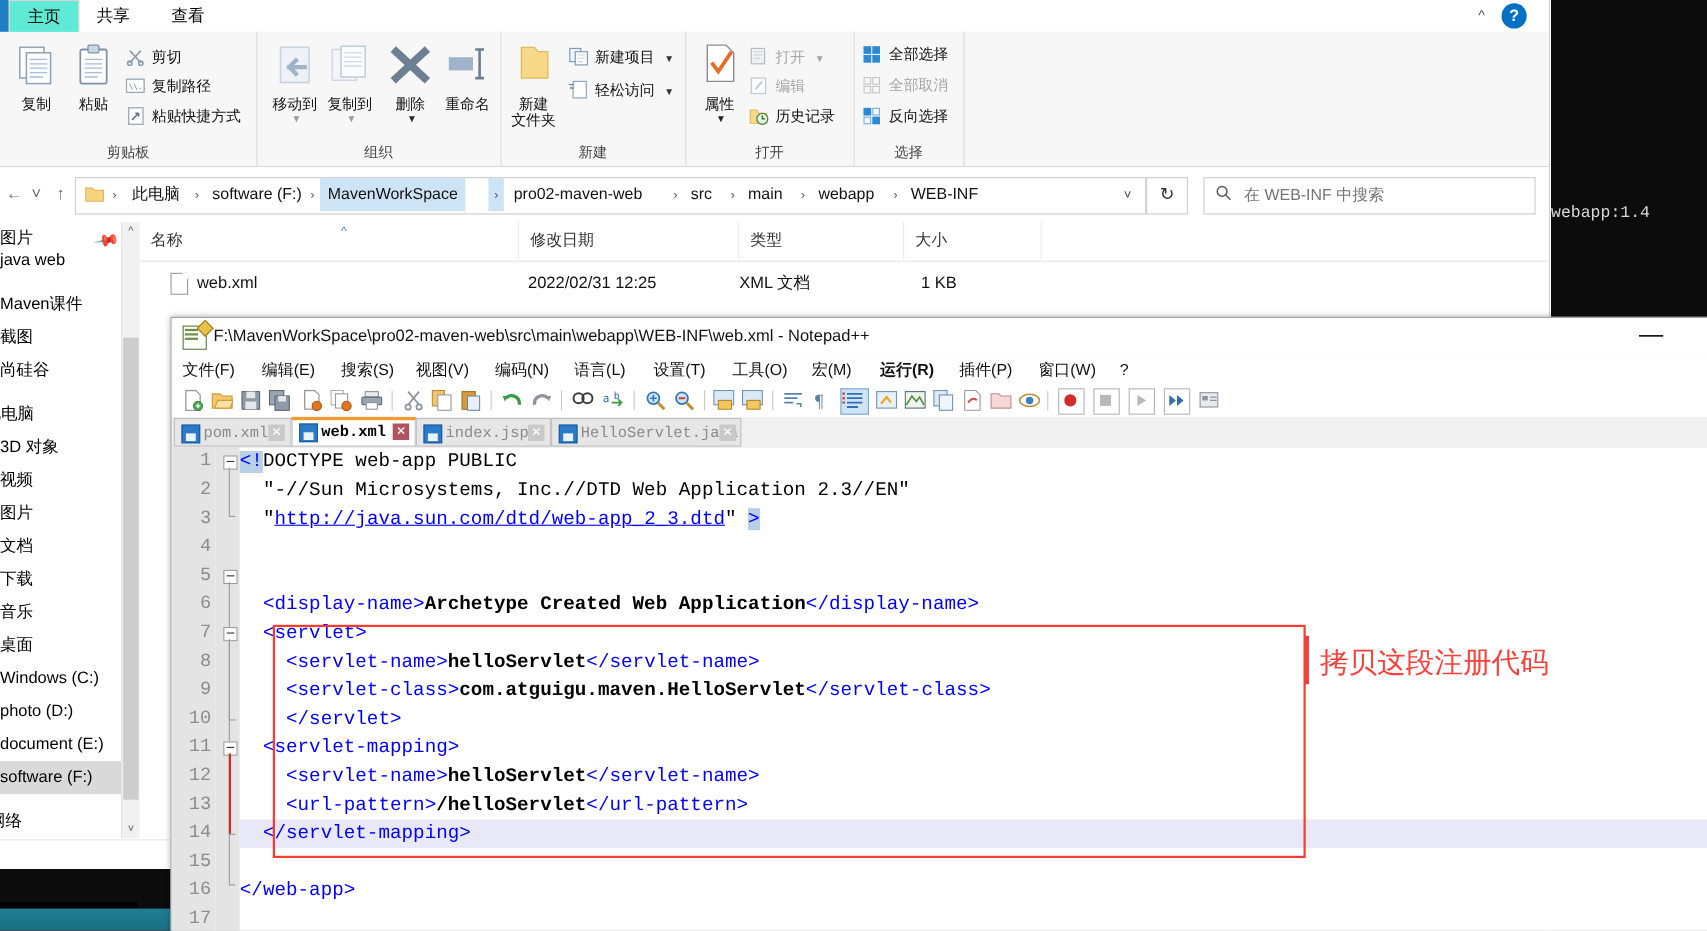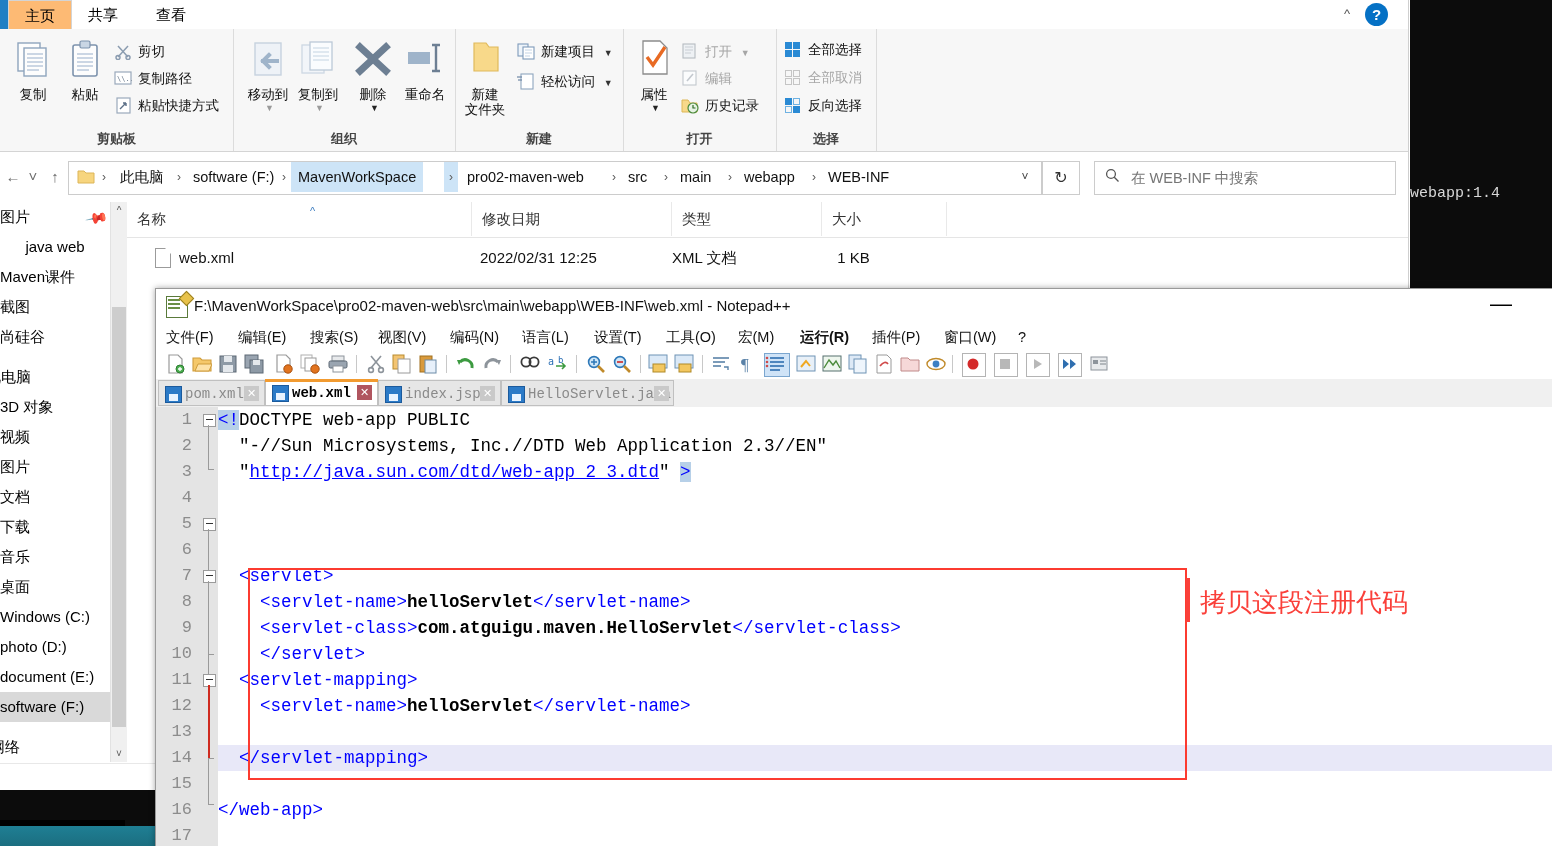--- a/index.html
+++ b/index.html
@@ -35,38 +35,38 @@
   
   #ribbon-tabs{
     position:absolute;left:0;top:0;width:1408px;height:29px;background:#ffffff;
     border-bottom:1px solid #d4d4d4;
   }
   .rtab{
     position:absolute;top:0;height:29px;line-height:29px;
     font-size:15px;color:#000;text-align:center;cursor:default;
   }
   #rtab0{left:0;width:8px;background:#1f7fc4;height:29px;}
-  #rtab-home{left:8px;width:62px;background:#fdba74;border-left:1px solid #d4d4d4;
+  #rtab-home{left:8px;width:62px;background:#5eead4;border-left:1px solid #d4d4d4;
     border-right:1px solid #d4d4d4;border-top:1px solid #d4d4d4;}
   #rtab-share{left:72px;width:62px;}
   #rtab-view{left:140px;width:62px;}
   #ribbon-collapse{position:absolute;right:50px;top:3px;width:22px;height:22px;
     font-size:13px;color:#555;text-align:center;line-height:22px;}
   #ribbon-help{position:absolute;right:20px;top:3px;width:23px;height:23px;border-radius:50%;
     background:#0571c5;color:#fff;font-size:15px;font-weight:bold;text-align:center;line-height:23px;}
 
   
   #ribbon{
     position:absolute;left:0;top:29px;width:1408px;height:122px;
     background:#f7f7f7;border-bottom:1px solid #d4d4d4;
   }
   .rgroup{position:absolute;top:0;height:122px;border-right:1px solid #dcdcdc;}
   .rgroup-label{
     position:absolute;bottom:3px;left:0;width:100%;text-align:center;
-    font-size:13px;color:#444;font-weight:bold;
+    font-size:13px;color:#444;
   }
   .bigbtn{
     position:absolute;top:8px;width:54px;text-align:center;cursor:default;
   }
   .bigbtn .glyph{display:block;height:50px;}
   .bigbtn .cap{display:block;font-size:13.5px;color:#111;line-height:15px;}
   .smallbtn{
     position:absolute;height:26px;line-height:26px;font-size:13.5px;color:#111;
     white-space:nowrap;cursor:default;
   }
@@ -500,21 +500,21 @@
             <circle cx="6" cy="6" r="4.4" fill="none" stroke="#555" stroke-width="1.3"></circle>
             <line x1="9.3" y1="9.3" x2="13.5" y2="13.5" stroke="#555" stroke-width="1.3"></line>
           </svg>
       </span>
       <input id="search-input" type="text" placeholder="在 WEB-INF 中搜索" style="">
     </div>
   </div>
 
   <div id="navpane">
     <div class="navitem" style="top:0px;">图片</div>
-    <div class="navitem" style="top:30px;text-align:center;">java web</div>
+    <div class="navitem" style="top:20px;">java web</div>
     <div class="navitem" style="top:60px;">Maven课件</div>
     <div class="navitem" style="top:90px;">截图</div>
     <div class="navitem" style="top:120px;">尚硅谷</div>
     <div class="navitem" style="top:160px;left:-14px;">此电脑</div>
     <div class="navitem" style="top:190px;">3D 对象</div>
     <div class="navitem" style="top:220px;">视频</div>
     <div class="navitem" style="top:250px;">图片</div>
     <div class="navitem" style="top:280px;">文档</div>
     <div class="navitem" style="top:310px;">下载</div>
     <div class="navitem" style="top:340px;">音乐</div>
@@ -828,26 +828,28 @@
       <div class="foldbox" style="top:267px;"></div>
       <div class="foldline" style="top:278px;height:73px;background:#cf2b20;width:2px;"></div>
       <div class="foldend" style="top:351px;"></div>
     </div>
 
     <div id="codearea">
       <div class="codeline" style="top:0px;"><span class="bluebg tagc">&lt;!</span><span class="plain">DOCTYPE web-app PUBLIC</span></div>
       <div class="codeline" style="top:26px;"><span class="plain">  "-//Sun Microsystems, Inc.//DTD Web Application 2.3//EN"</span></div>
       <div class="codeline" style="top:52px;"><span class="plain">  "</span><span class="linkc">http://java.sun.com/dtd/web-app_2_3.dtd</span><span class="plain">" </span><span class="bluebg tagc">&gt;</span></div>
       <div class="codeline" style="top:78px;"></div>
+      <div class="codeline" style="top:130px;"><span class="tagc">  &lt;display-name&gt;</span><span class="attr">Archetype Created Web Application</span><span class="tagc">&lt;/display-name&gt;</span></div>
       <div class="codeline" style="top:156px;"><span class="tagc">  &lt;servlet&gt;</span></div>
       <div class="codeline" style="top:182px;"><span class="tagc">    &lt;servlet-name&gt;</span><span class="attr">helloServlet</span><span class="tagc">&lt;/servlet-name&gt;</span></div>
       <div class="codeline" style="top:208px;"><span class="tagc">    &lt;servlet-class&gt;</span><span class="attr">com.atguigu.maven.HelloServlet</span><span class="tagc">&lt;/servlet-class&gt;</span></div>
       <div class="codeline" style="top:234px;"><span class="tagc">    &lt;/servlet&gt;</span></div>
       <div class="codeline" style="top:260px;"><span class="tagc">  &lt;servlet-mapping&gt;</span></div>
       <div class="codeline" style="top:286px;"><span class="tagc">    &lt;servlet-name&gt;</span><span class="attr">helloServlet</span><span class="tagc">&lt;/servlet-name&gt;</span></div>
+      <div class="codeline" style="top:312px;"><span class="tagc">    &lt;url-pattern&gt;</span><span class="attr">/helloServlet</span><span class="tagc">&lt;/url-pattern&gt;</span></div>
       <div class="codeline curline" style="top:338px;"><span class="tagc">  &lt;/servlet-mapping&gt;</span></div>
       <div class="codeline" style="top:364px;"></div>
       <div class="codeline" style="top:390px;"><span class="tagc">&lt;/web-app&gt;</span></div>
       <div class="codeline" style="top:416px;"></div>
     </div>
   </div>
 </div>
 
 <div id="redbox"></div>
 <div id="redtext-bar"></div>

